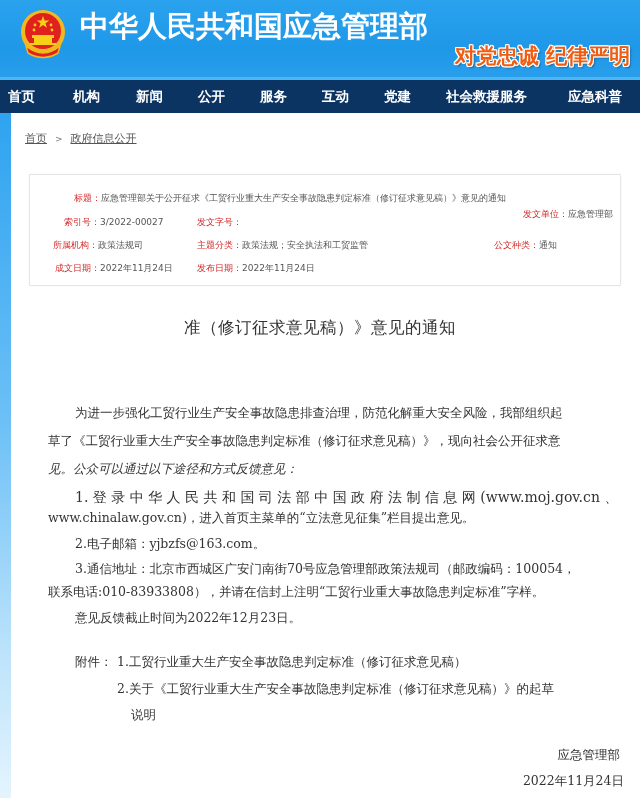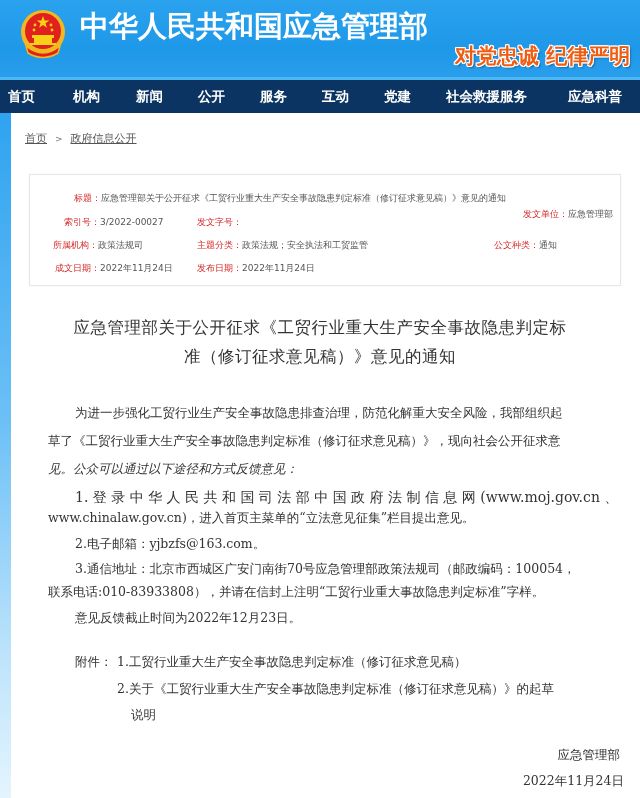--- a/index.html
+++ b/index.html
@@ -142,21 +142,20 @@
 
   <div class="meta" style="left:25px; top:87px;">
     <span class="k">成文日期：</span><span class="v">2022年11月24日</span>
   </div>
   <div class="meta" style="left:167px; top:87px;">
     <span class="k">发布日期：</span><span class="v">2022年11月24日</span>
   </div>
 </div>
 
 <div class="article-title">
-  <div>应急管理部关于公开征求《工贸行业重大生产安全事故隐患判定标</div>
   <div>准（修订征求意见稿）》意见的通知</div>
 </div>
 
 <div class="para" style="left:75px; top:404px;">为进一步强化工贸行业生产安全事故隐患排查治理，防范化解重大安全风险，我部组织起</div>
 <div class="para" style="left:48px; top:432px;">草了《工贸行业重大生产安全事故隐患判定标准（修订征求意见稿）》，现向社会公开征求意</div>
 <div class="para" style="left:48px; top:460px;font-style:italic;">见。公众可以通过以下途径和方式反馈意见：</div>
 <div class="para" style="left:75px; top:488px; font-size:14px;">1. 登 录 中 华 人 民 共 和 国 司 法 部 中 国 政 府 法 制 信 息 网 (www.moj.gov.cn 、</div>
 <div class="para" style="left:48px; top:509px;">www.chinalaw.gov.cn)，进入首页主菜单的“立法意见征集”栏目提出意见。</div>
 <div class="para" style="left:75px; top:535px;">2.电子邮箱：yjbzfs@163.com。</div>
 <div class="para" style="left:75px; top:560px;">3.通信地址：北京市西城区广安门南街70号应急管理部政策法规司（邮政编码：100054，</div>

